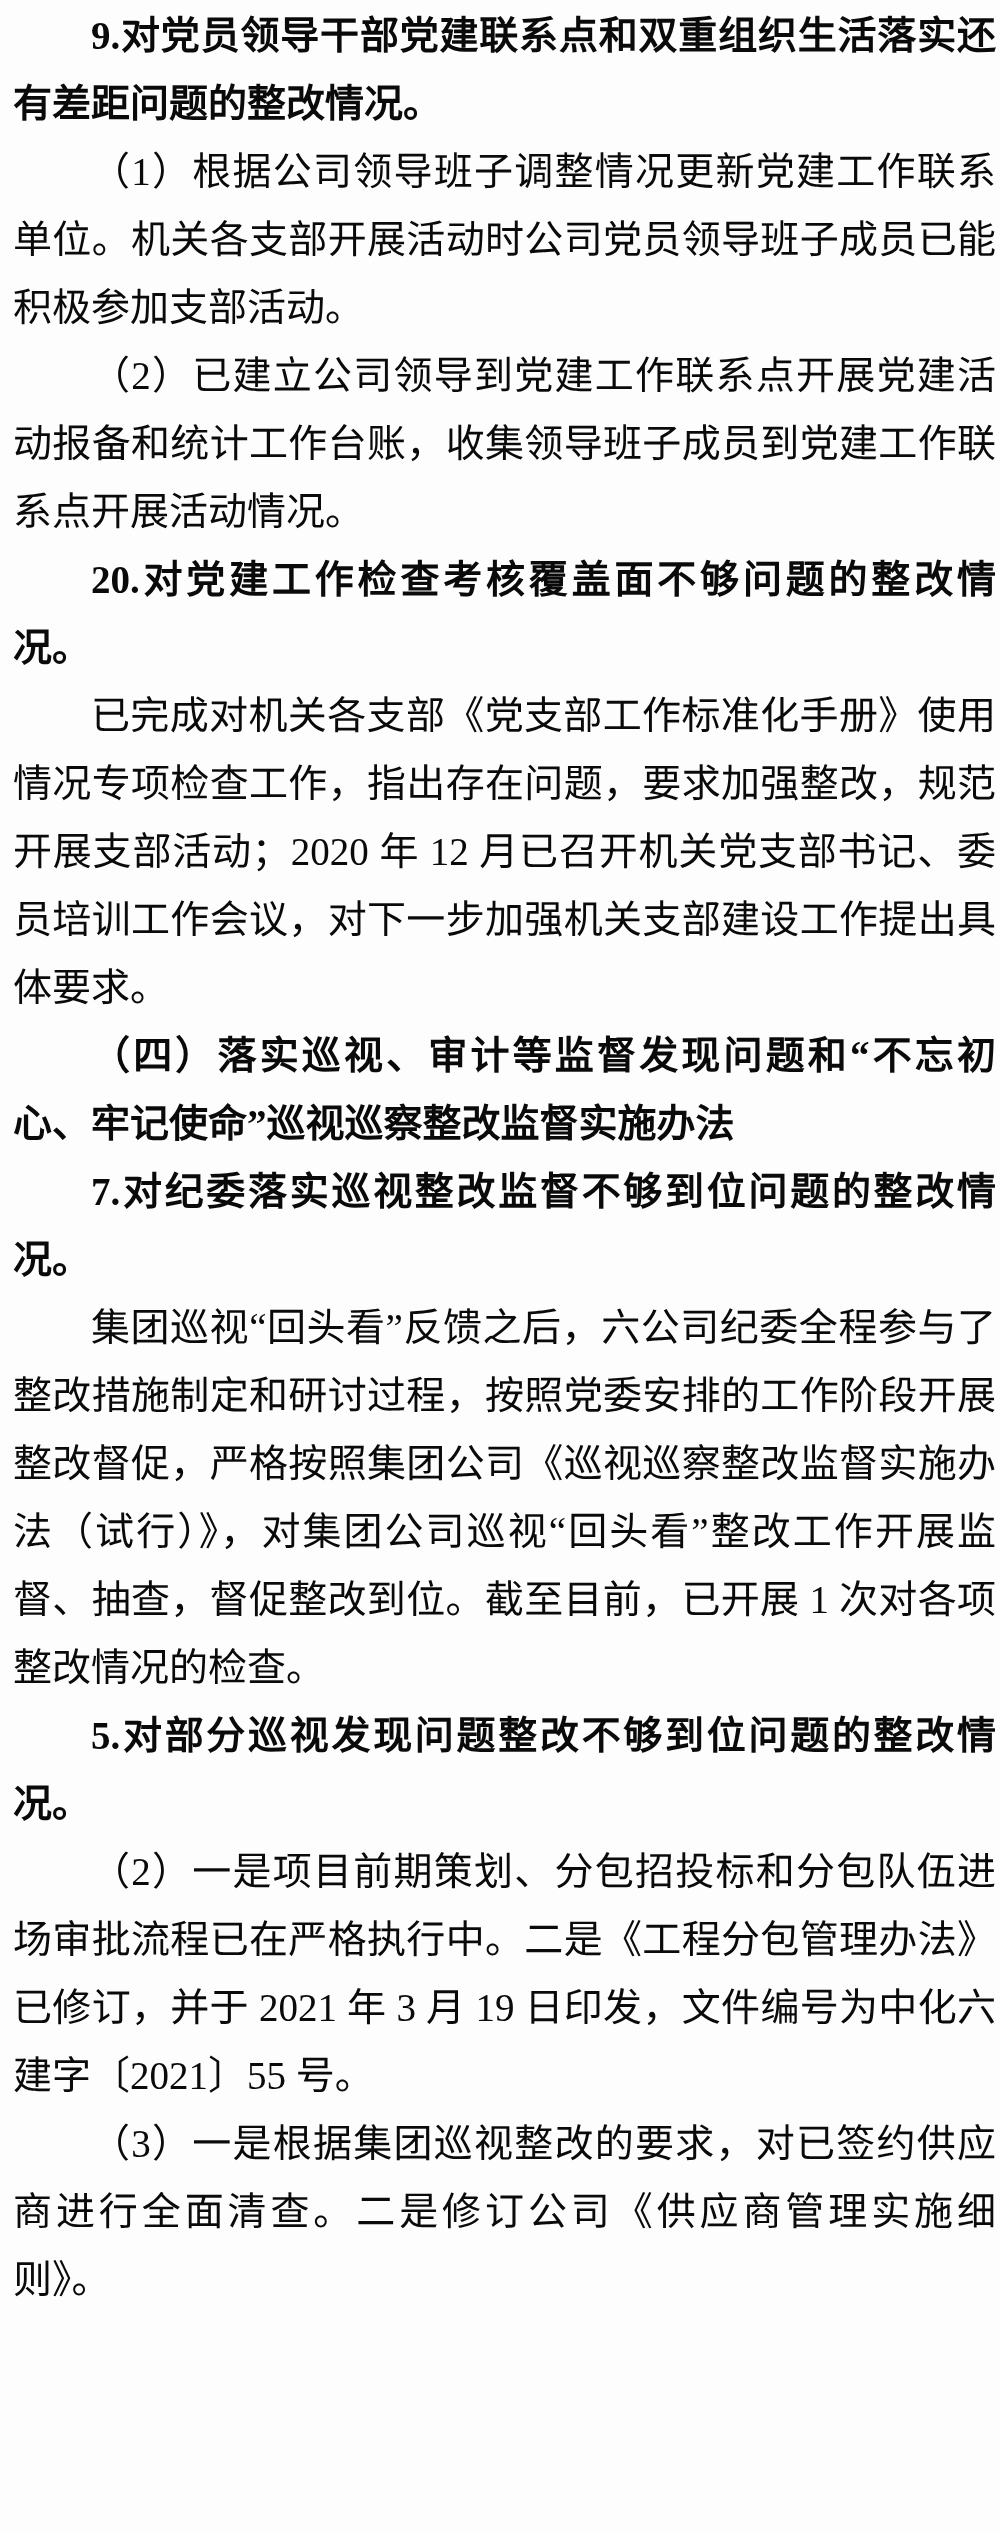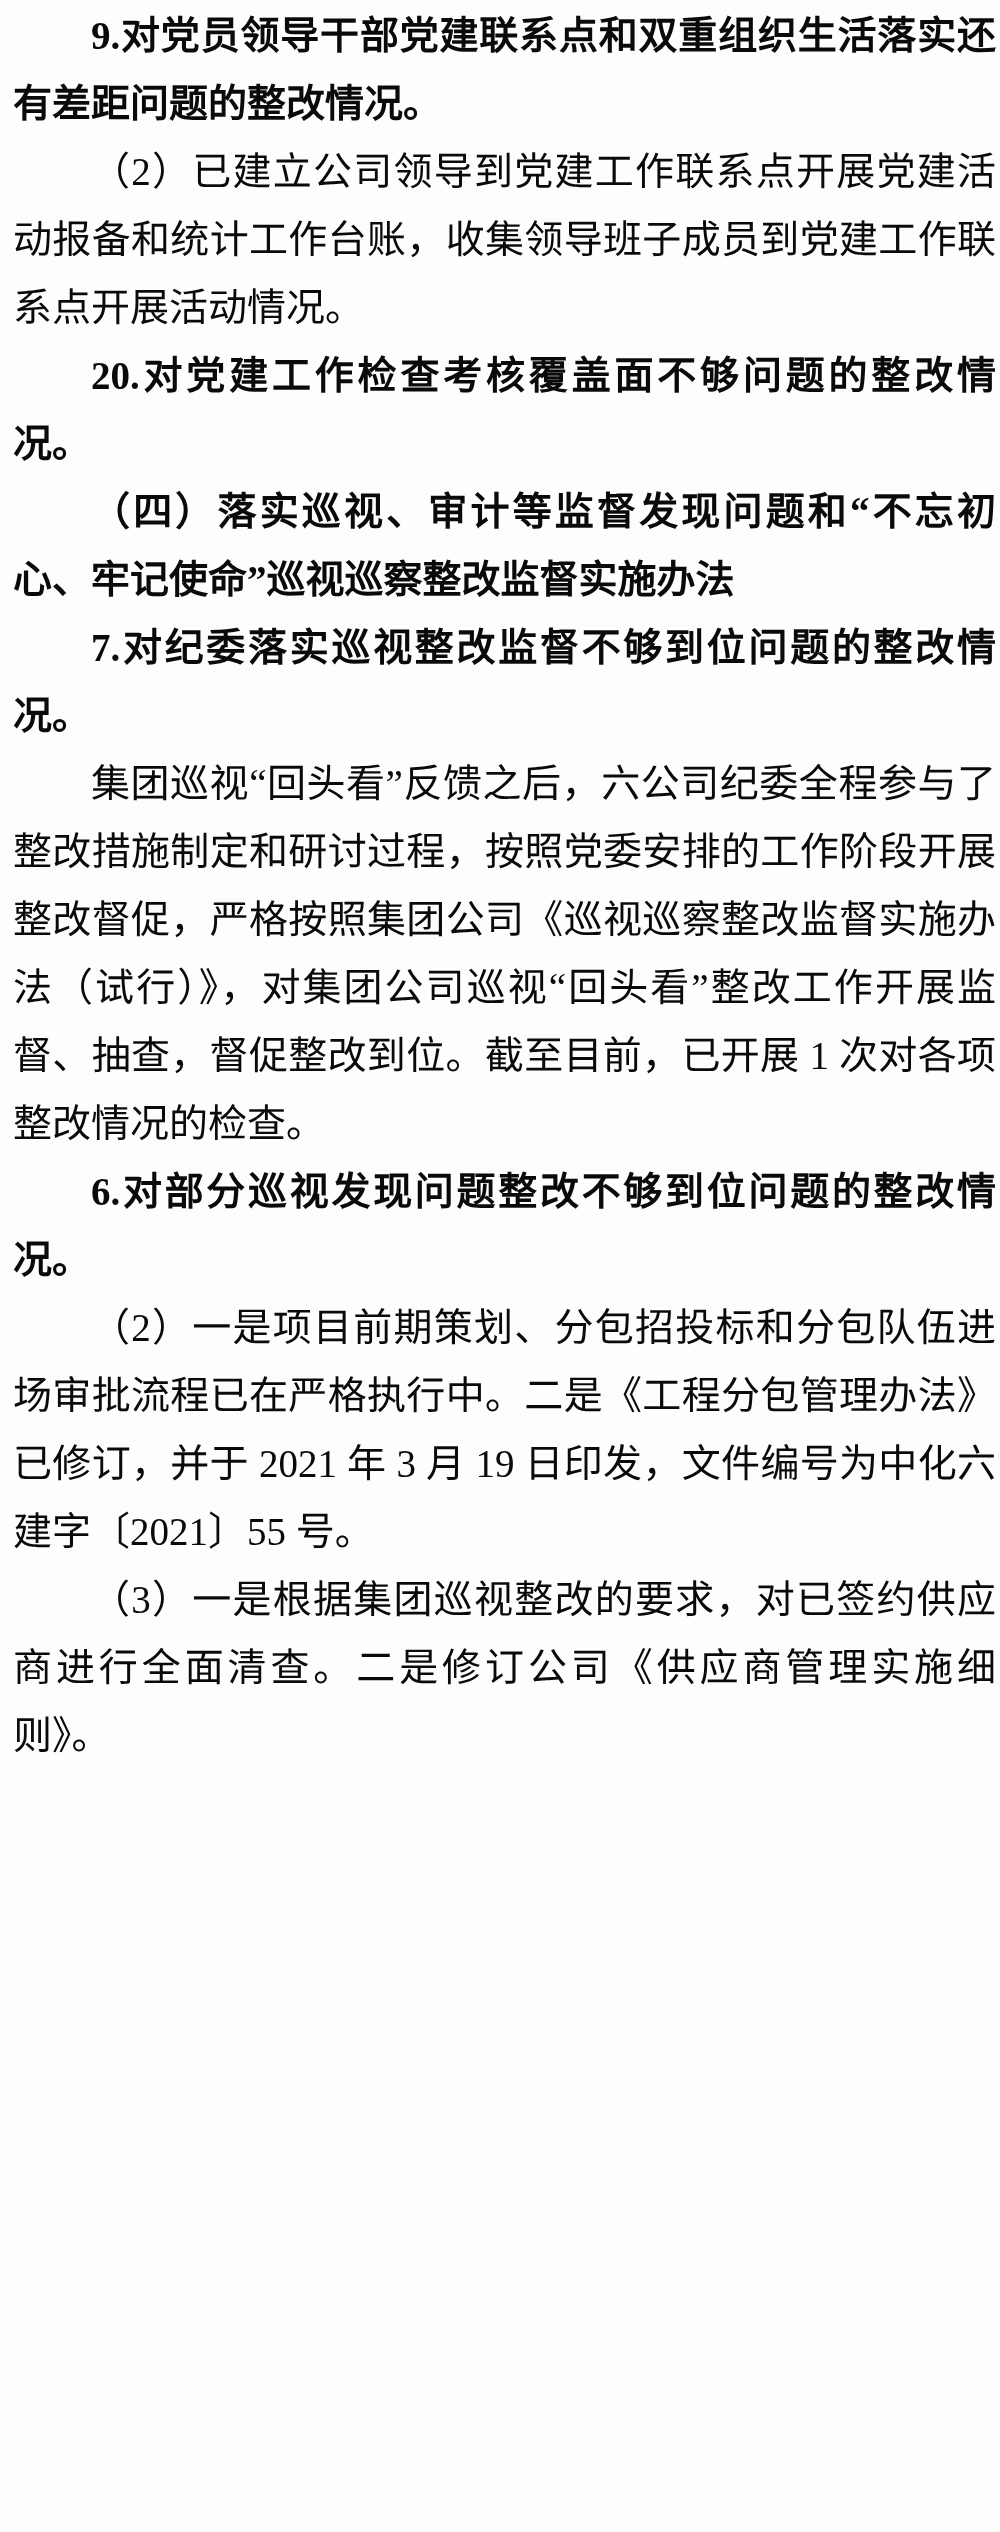--- a/index.html
+++ b/index.html
@@ -34,22 +34,24 @@
   .doc p.heading {
     font-weight: 700;
   }
 </style>
 </head>
 <body>
 
 <div class="page" style="background: rgb(253, 253, 253);">
   <div class="doc" style="color: rgb(10, 10, 10);">
     <p class="heading">9.对党员领导干部党建联系点和双重组织生活落实还有差距问题的整改情况。</p>
+    <p class="body">（1）根据公司领导班子调整情况更新党建工作联系单位。机关各支部开展活动时公司党员领导班子成员已能积极参加支部活动。</p>
     <p class="body">（2）已建立公司领导到党建工作联系点开展党建活动报备和统计工作台账，收集领导班子成员到党建工作联系点开展活动情况。</p>
     <p class="heading">20.对党建工作检查考核覆盖面不够问题的整改情况。</p>
+    <p class="body">已完成对机关各支部《党支部工作标准化手册》使用情况专项检查工作，指出存在问题，要求加强整改，规范开展支部活动；2020 年 12 月已召开机关党支部书记、委员培训工作会议，对下一步加强机关支部建设工作提出具体要求。</p>
     <p class="heading">（四）落实巡视、审计等监督发现问题和“不忘初心、牢记使命”巡视巡察整改监督实施办法</p>
     <p class="heading">7.对纪委落实巡视整改监督不够到位问题的整改情况。</p>
     <p class="body">集团巡视“回头看”反馈之后，六公司纪委全程参与了整改措施制定和研讨过程，按照党委安排的工作阶段开展整改督促，严格按照集团公司《巡视巡察整改监督实施办法（试行）》，对集团公司巡视“回头看”整改工作开展监督、抽查，督促整改到位。截至目前，已开展 1 次对各项整改情况的检查。</p>
-    <p class="heading">6.对部分巡视发现问题整改不够到位问题的整改情况。</p>
+    <p class="heading">5.对部分巡视发现问题整改不够到位问题的整改情况。</p>
     <p class="body">（2）一是项目前期策划、分包招投标和分包队伍进场审批流程已在严格执行中。二是《工程分包管理办法》已修订，并于 2021 年 3 月 19 日印发，文件编号为中化六建字〔2021〕55 号。</p>
     <p class="body">（3）一是根据集团巡视整改的要求，对已签约供应商进行全面清查。二是修订公司《供应商管理实施细则》。</p>
   </div>
 </div>
 
 </body></html>

